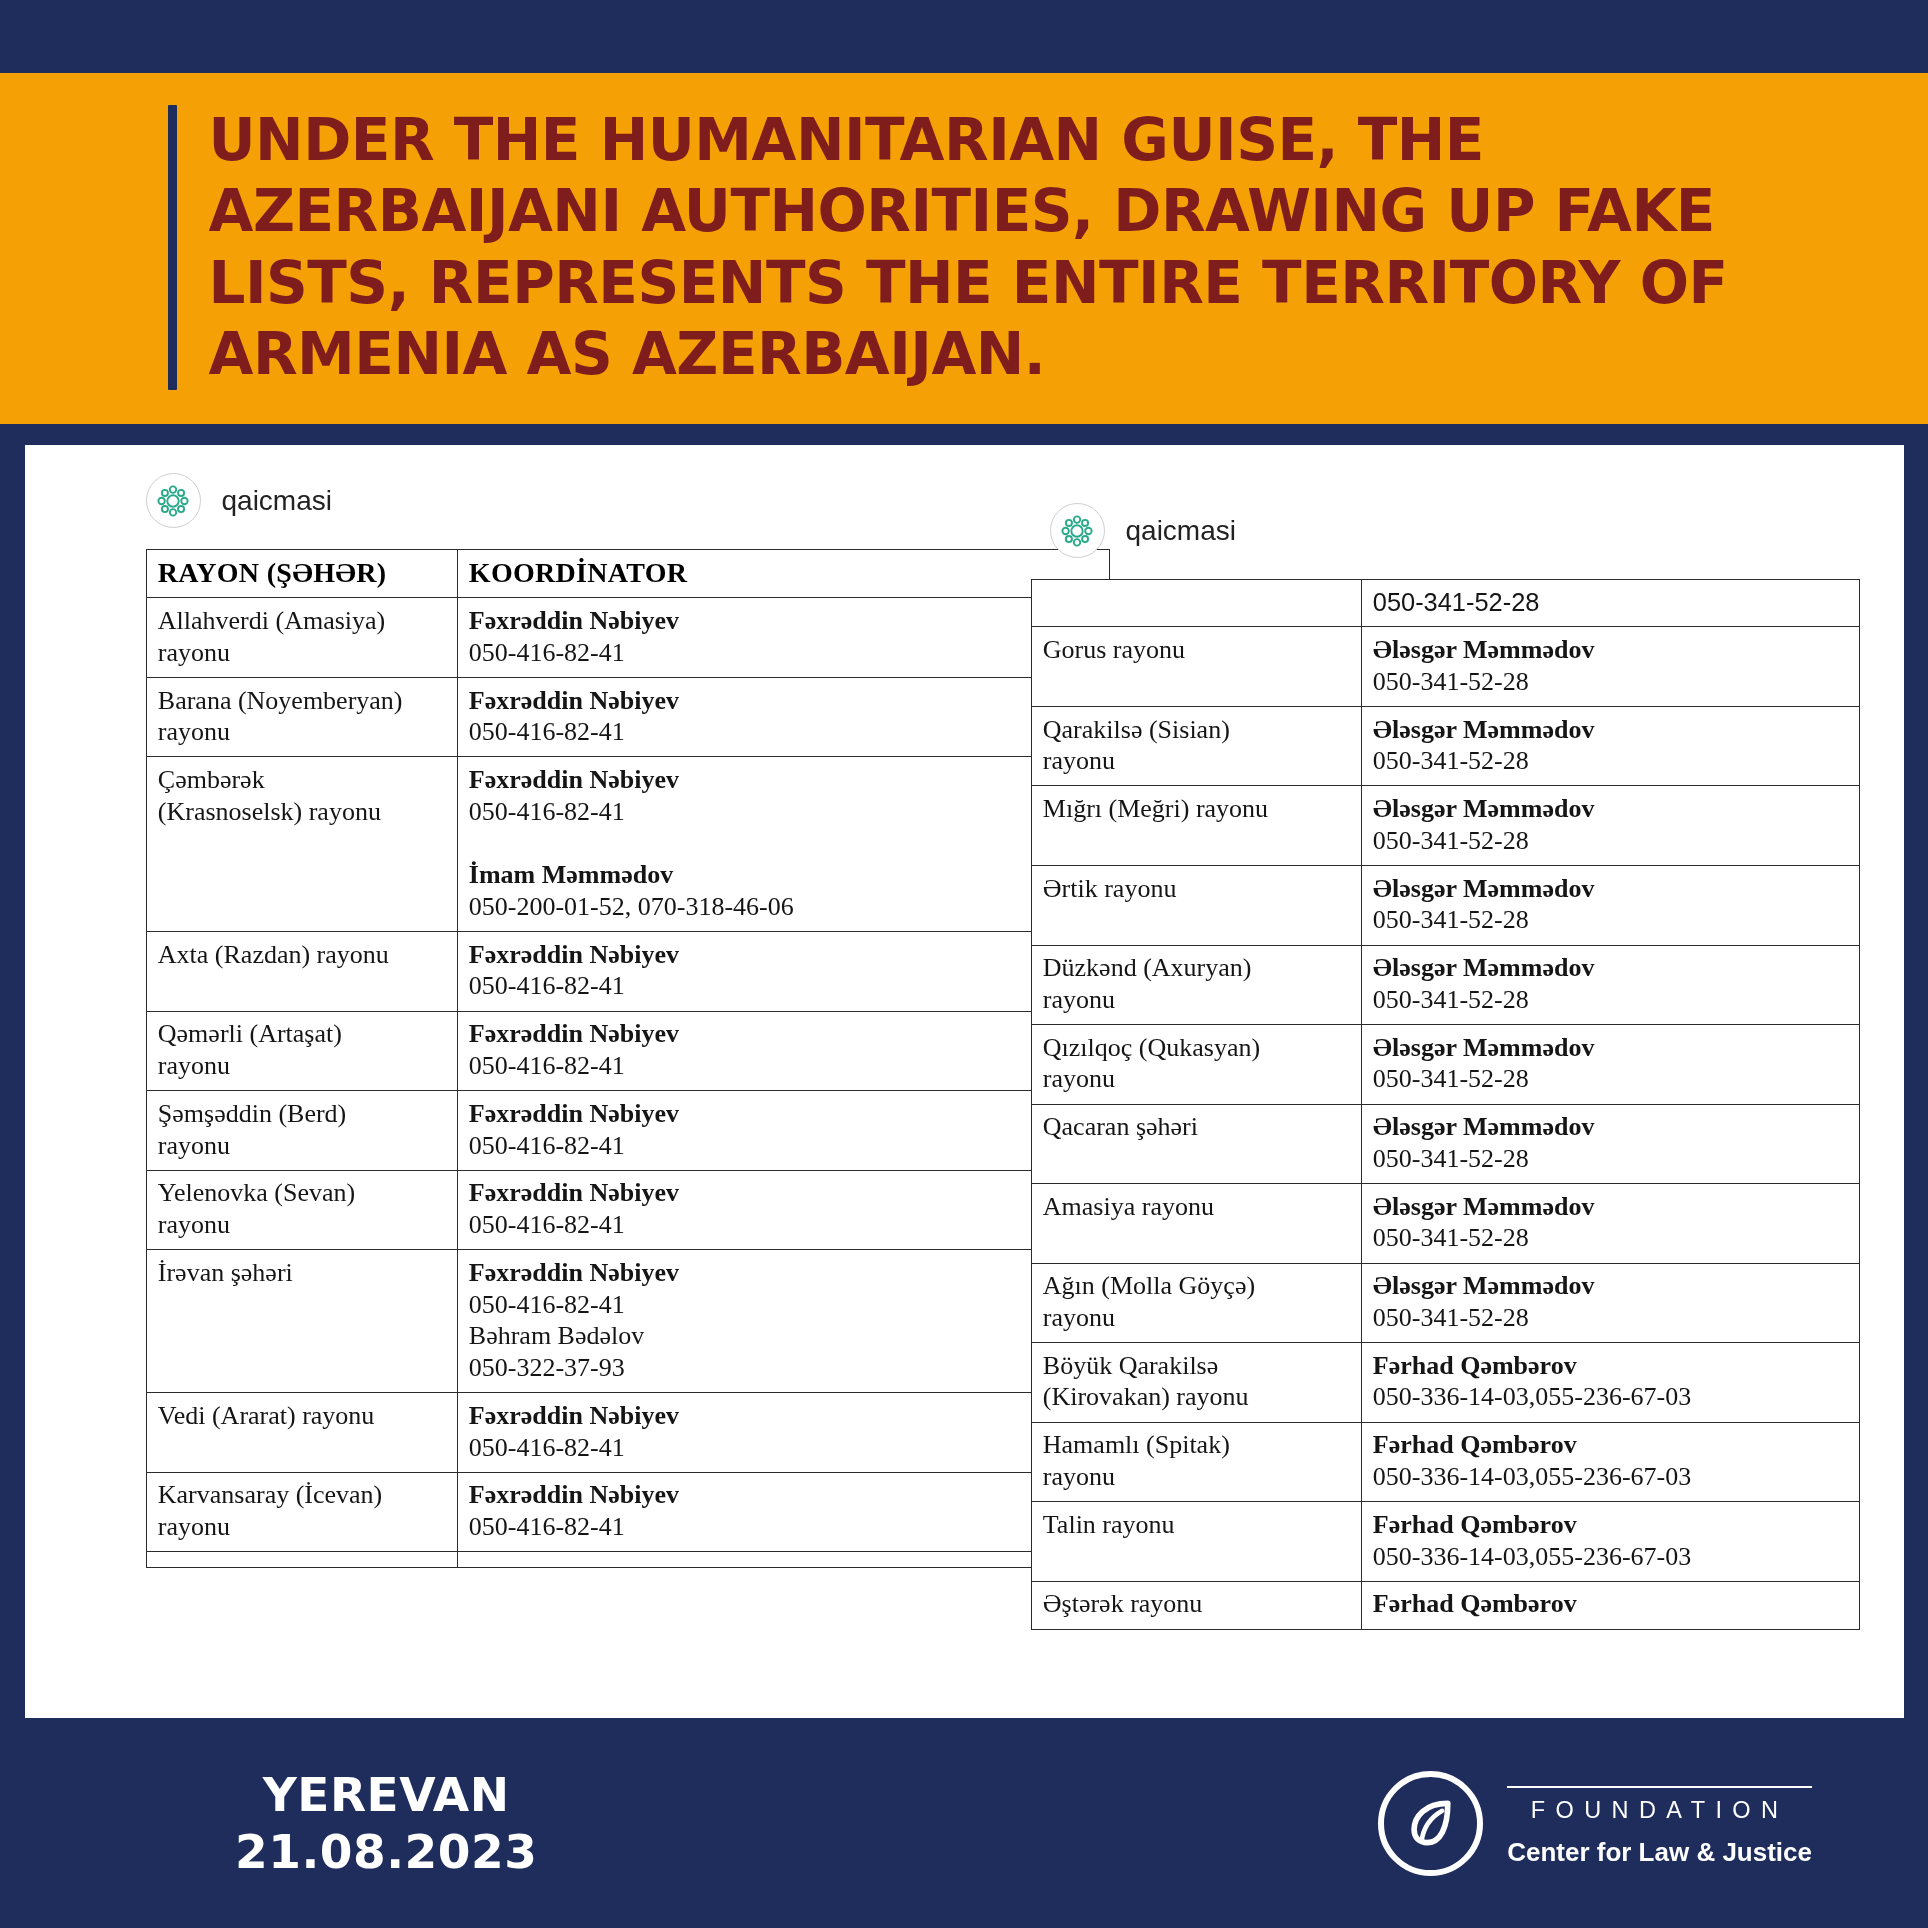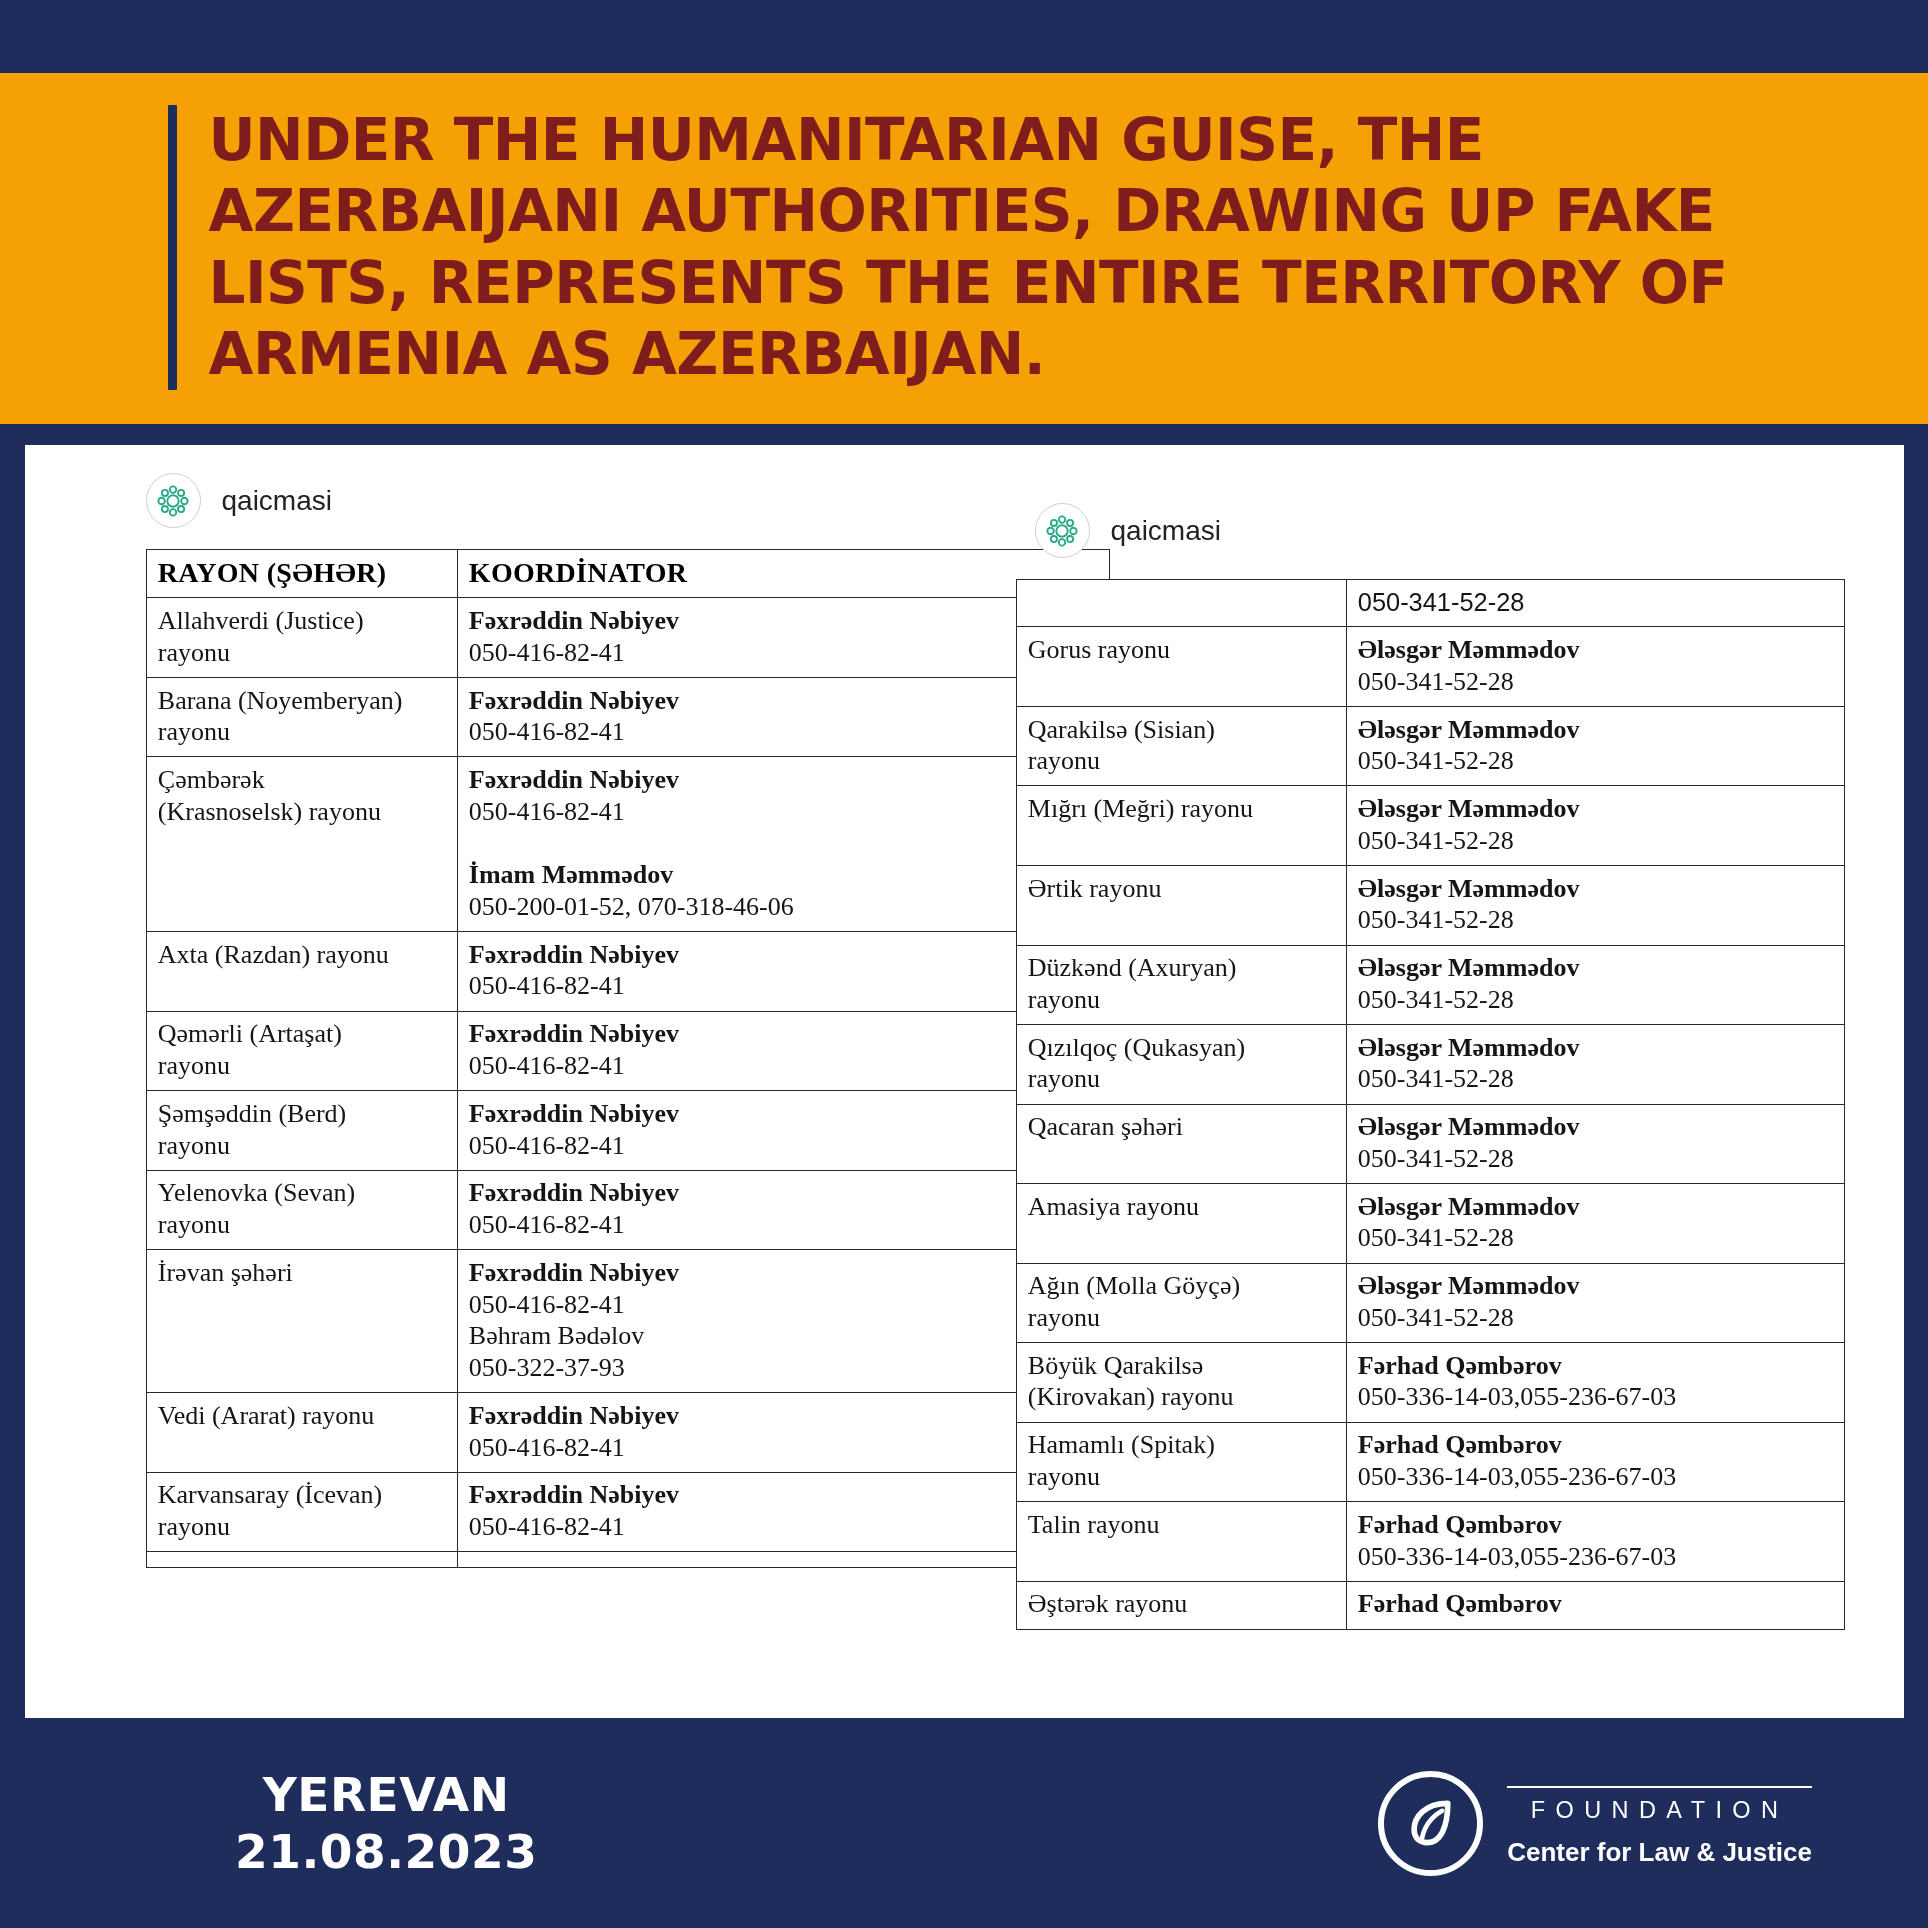--- a/index.html
+++ b/index.html
@@ -50,21 +50,21 @@
   .card {
     margin: 21px 24.5px 0 24.5px;
     background: #ffffff;
     flex: 0 0 auto;
     height: 1273px;
     position: relative;
     overflow: hidden;
   }
   .columns {
     display: flex;
-    gap: 0px;
+    gap: 15px;
     padding: 28px 0 0 0;
     height: 100%;
   }
   .col {
     position: relative;
   }
   .col-left { width: 942px; padding-left: 121px; }
   .col-right { width: 942px; padding-left: 49px; }
 
   .ig-head {
@@ -223,21 +223,21 @@
         <table class="scan">
           <thead>
             <tr>
               <th class="hdr region">RAYON (ŞƏHƏR)</th>
               <th class="hdr">KOORDİNATOR</th>
             </tr>
           </thead>
           <tbody>
             <tr>
               <td class="region">
-                  <div class="c-region">Allahverdi (Justice)
+                  <div class="c-region">Allahverdi (Amasiya)
 rayonu</div>
                 </td>
               <td>
                   <div class="c-coord"><b>Fəxrəddin Nəbiyev</b><br><span>050-416-82-41</span></div>
                 </td>
             </tr>
             <tr>
               <td class="region">
                   <div class="c-region">Barana (Noyemberyan)
 rayonu</div>

